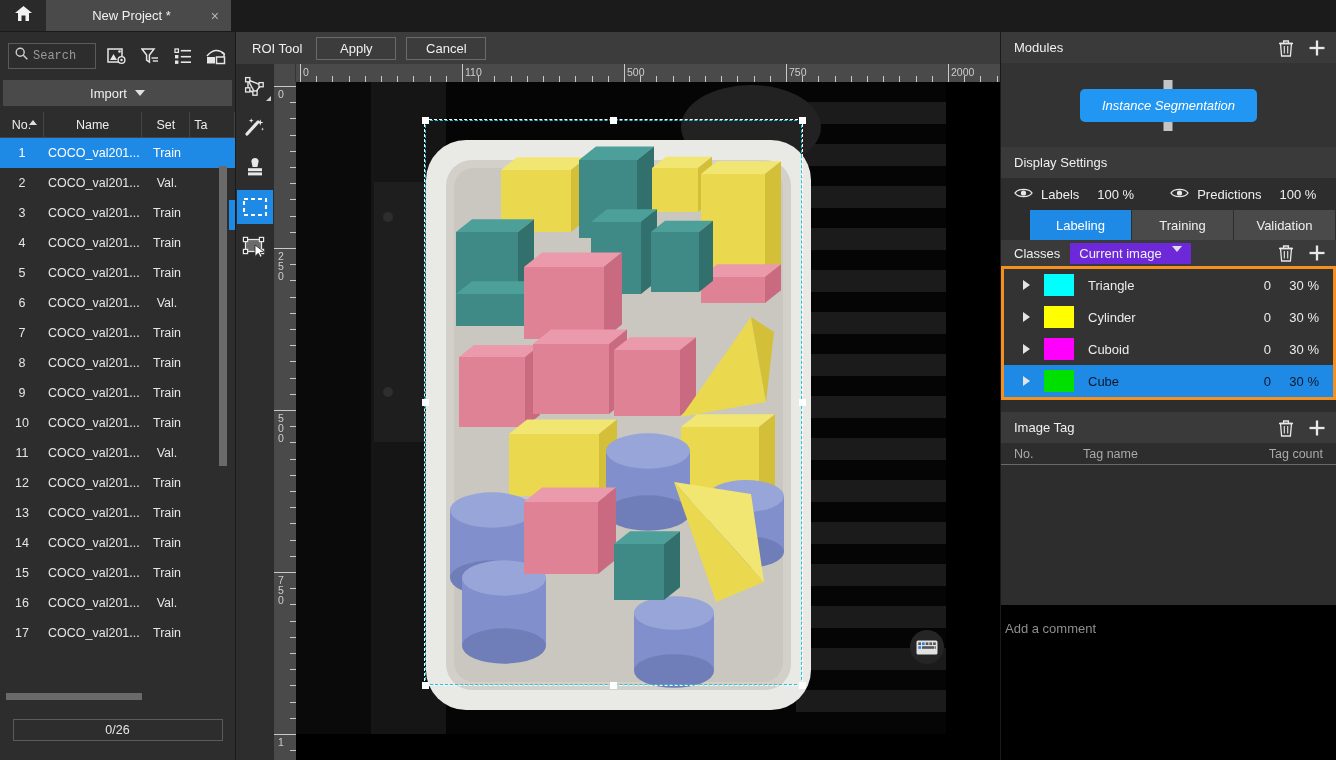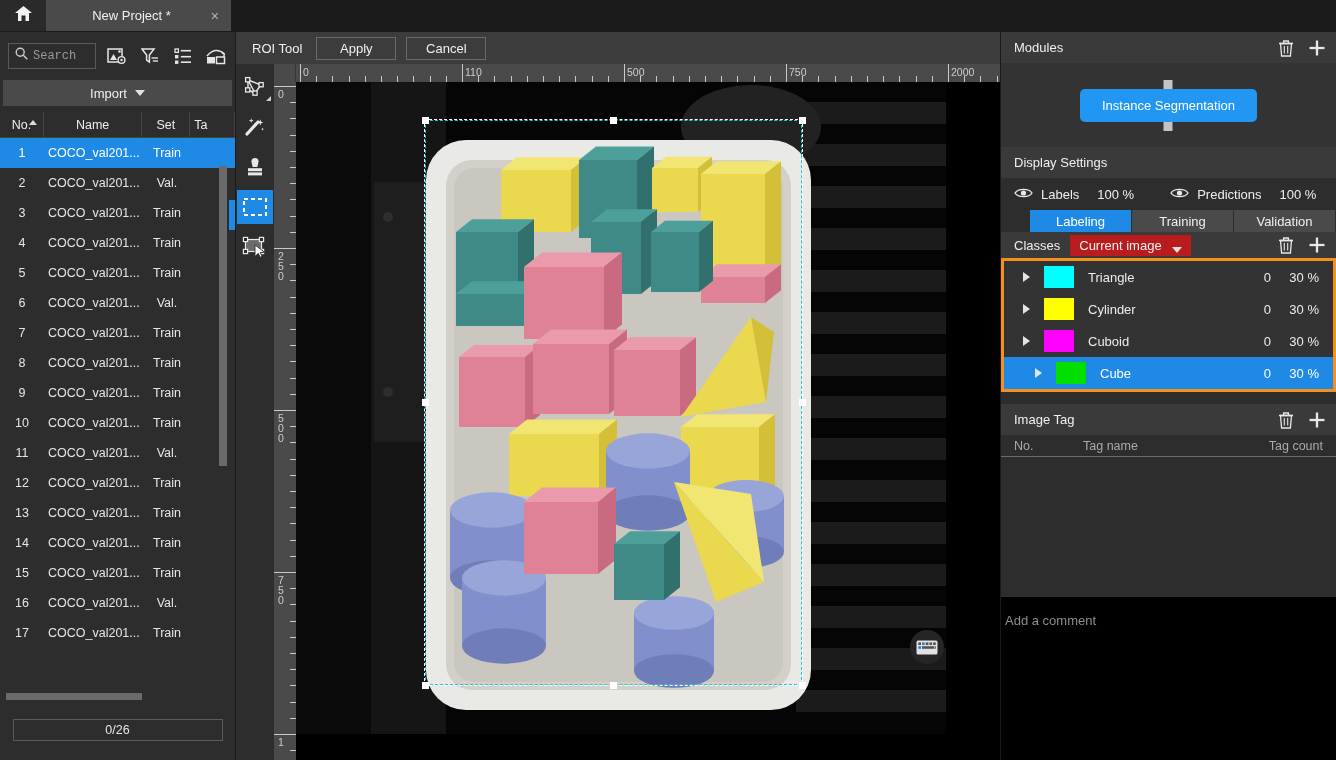--- a/index.html
+++ b/index.html
@@ -160,54 +160,54 @@
     width: 336px; flex: 0 0 336px; background: #2d2d2d; display: flex; flex-direction: column;
     border-left: 1px solid #1a1a1a;
   }
   .sect-hdr {
     height: 31px; background: #3a3a3a; display: flex; align-items: center;
     padding: 0 10px 0 13px; font-size: 13px; color: #f0f0f0; justify-content: space-between;
   }
   .hdr-icons { display: flex; align-items: center; gap: 14px; }
   .ico-btn { cursor: pointer; display: flex; align-items: center; justify-content: center; }
 
-  .modules-area { height: 84px; background: #333333; position: relative; display:flex; align-items:center; justify-content:center;}
+  .modules-area { height: 84px; background: #333333; position: relative; display:flex; align-items:center; justify-content:center;font-style:italic;}
   .module-node {
     background: #2196f3; color: #fff; border-radius: 5px; padding: 9px 22px;
     font-size: 13px; cursor: pointer; position: relative;
   }
   .port { position: absolute; left: 50%; transform: translateX(-50%); width: 9px; height: 9px; background: #c4c4c4; }
   .port.top { top: -9px; } .port.bot { bottom: -9px; }
 
   .disp-row {
     height: 32px; display: flex; align-items: center; font-size: 13px; color: #efefef;
     background: #2d2d2d;
   }
   .disp-item { display: flex; align-items: center; gap: 8px; }
-  .tabs3 { display: flex; height: 22px; margin-left: 29px; }
+  .tabs3 { display: flex; height: 30px; margin-left: 29px; }
   .tab3 {
     flex: 1; display: flex; align-items: center; justify-content: center;
     font-size: 13px; cursor: pointer; background: #4a4a4a; color: #efefef;
     border-right: 1px solid #2d2d2d;
   }
   .tab3.active { background: #1e8ae6; color: #fff; }
 
   .classes-hdr {
     height: 26px; background: #3a3a3a; display: flex; align-items: center; gap: 10px;
     padding: 0 10px 0 13px; font-size: 13px; color: #f0f0f0;
   }
   .dropdown {
-    background: #b91c1c; padding: 3px 9px; display: flex; align-items: flex-end; gap: 10px;
+    background: #6d28d9; padding: 3px 9px; display: flex; align-items: flex-start; gap: 10px;
     cursor: pointer; font-size: 13px;
   }
   .classes-box { border: 3px solid #f5901e; background: #333333; }
   .class-row {
     height: 32px; display: flex; align-items: center; font-size: 13px; cursor: pointer; color: #ececec;
   }
-  .class-row.sel { background: #1e8ae6; color: #ffffff; padding-left: 12px; }
+  .class-row.sel { background: #1e8ae6; color: #0f172a; }
   .tri-right {
     width: 0; height: 0; border-top: 5px solid transparent; border-bottom: 5px solid transparent;
     border-left: 7px solid #e4e4e4; margin: 0 14px 0 19px; cursor: pointer;
   }
   .swatch { width: 30px; height: 22px; flex: 0 0 30px; }
   .cname { flex: 1; padding-left: 14px; }
   .ccount { width: 40px; text-align: right; }
   .cpct { width: 62px; text-align: right; padding-right: 14px; }
 
   .tagtable-hdr {

